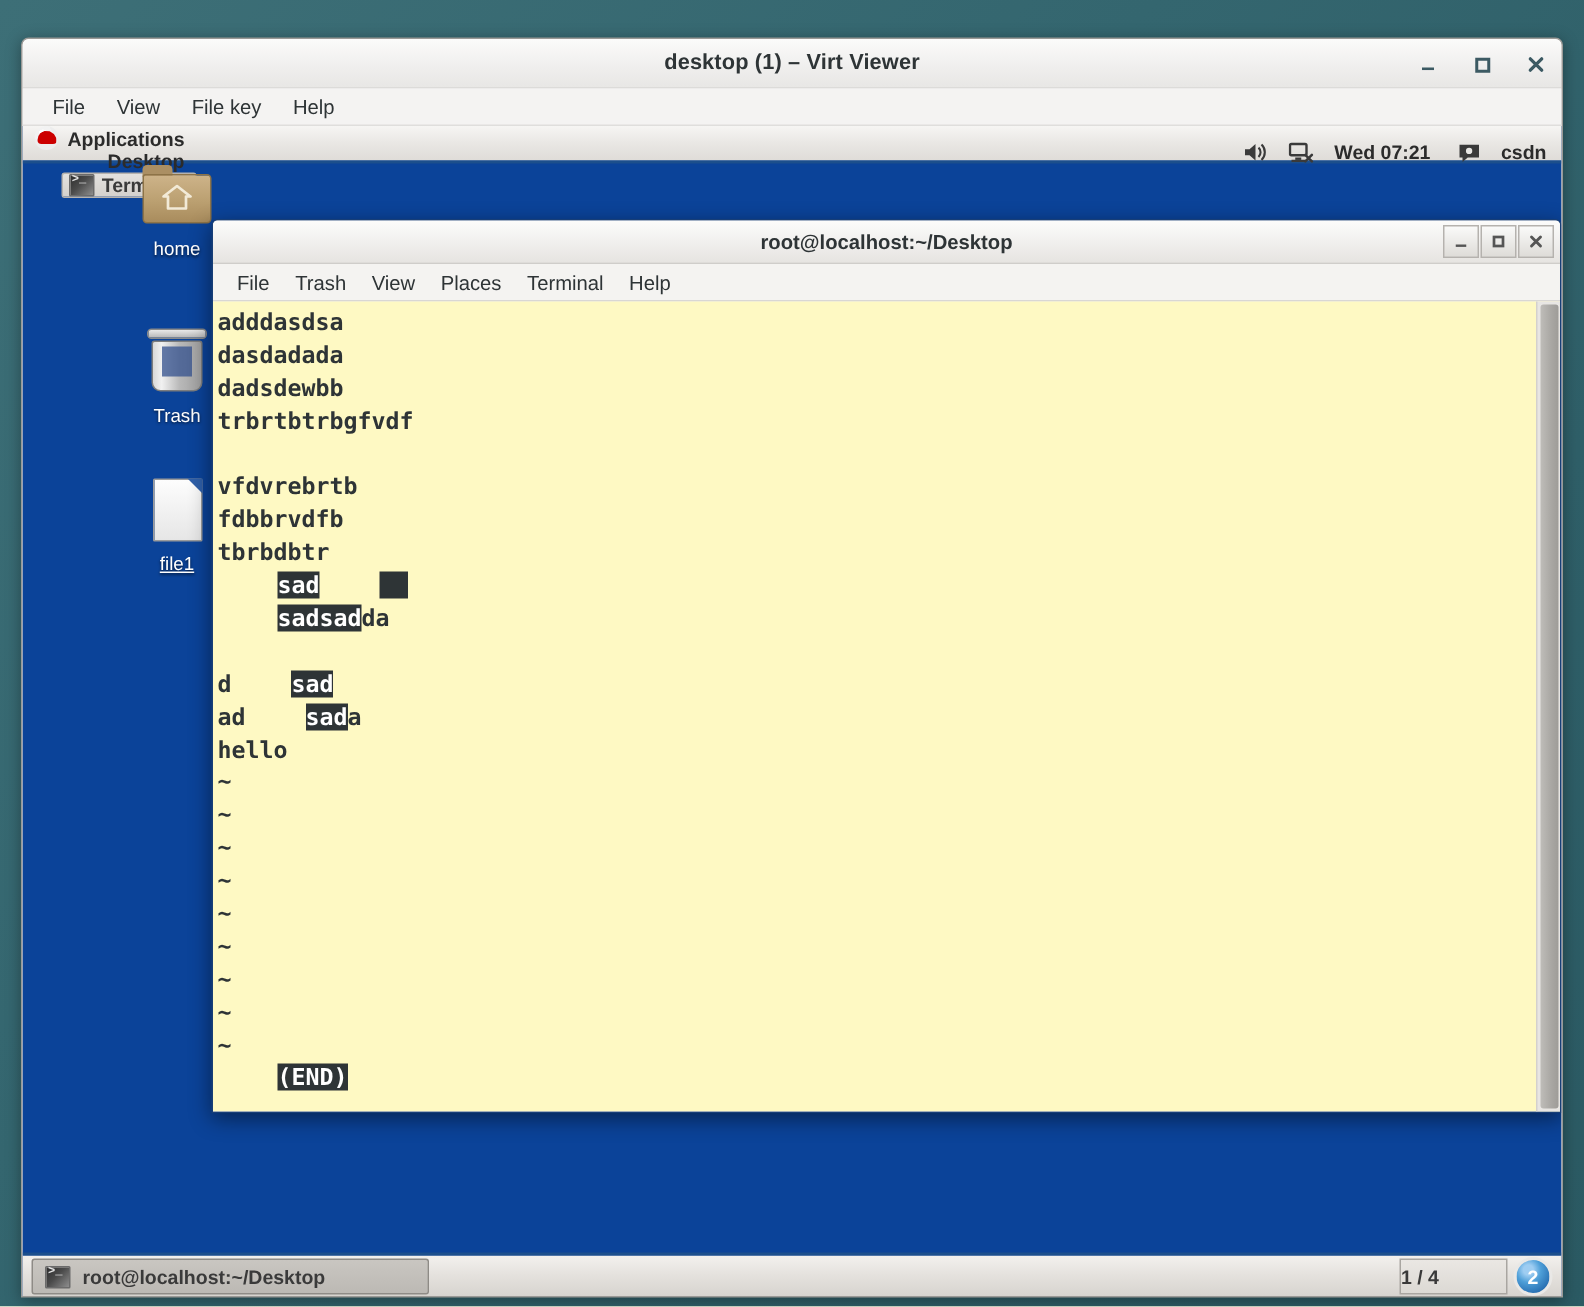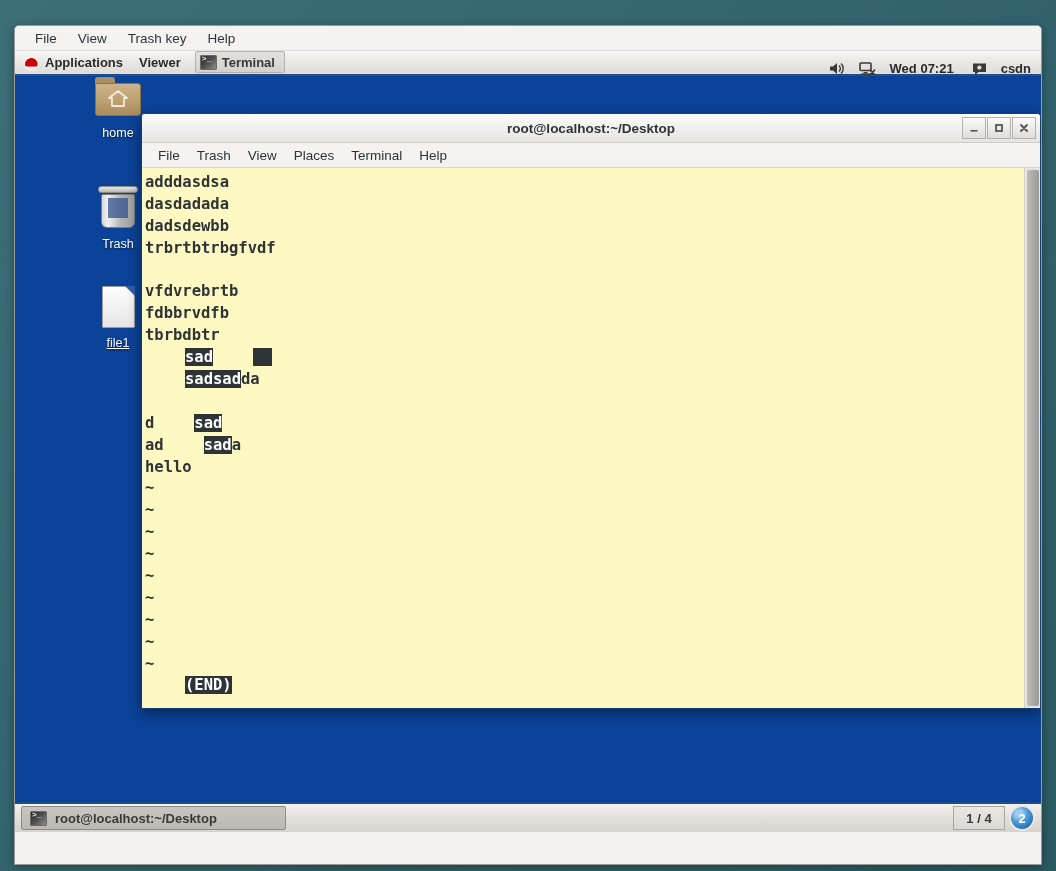--- a/index.html
+++ b/index.html
@@ -103,21 +103,21 @@
   .panel-item {
     display: flex;
     align-items: center;
     gap: 6px;
     padding: 0 8px;
     height: 23px;
     font-weight: bold;
     font-size: 13px;
     cursor: default;
   }
-  #panel-left { display: flex; align-items: flex-start; height: 100%; }
+  #panel-left { display: flex; align-items: flex-end; height: 100%; flex-direction: column; }
   #panel-right {
     position: absolute;
     right: 4px; top: 0;
     height: 25px;
     display: flex;
     align-items: flex-end;
     gap: 14px;
     padding-right: 6px;
     font-size: 13px;
     font-weight: bold;
@@ -381,22 +381,21 @@
   }
   #bottom-right {
     margin-left: auto;
     display: flex;
     align-items: center;
     gap: 4px;
   }
   #workspace-switcher {
     display: flex;
     align-items: center;
-    justify-content: center;
-    width: 52px; height: 24px;
+    width: 72px; height: 24px;
     background: linear-gradient(to bottom, #eae7e3, #dcd9d4);
     border: 1px solid #a9a6a1;
     font-size: 13px;
     font-weight: bold;
     color: #3a3a3a;
     cursor: pointer;
   }
   #show-desktop {
     width: 26px; height: 26px;
     border-radius: 50%;
@@ -426,38 +425,58 @@
     white-space: nowrap;
   }
 </style>
 </head>
 <body>
 
 <div id="root">
 
   <div id="virt-window">
 
+    <div id="virt-titlebar">
+      <div id="virt-title">desktop (1) – Virt Viewer</div>
+      <div class="virt-btns">
+        <div class="virt-btn">
+          <svg width="14" height="14" viewBox="0 0 14 14">
+              <rect x="3" y="9" width="8" height="1.7" fill="#3c5a63"></rect>
+            </svg>
+        </div>
+        <div class="virt-btn">
+          <svg width="14" height="14" viewBox="0 0 14 14">
+              <rect x="3.5" y="3.5" width="8" height="8" fill="none" stroke="#3c5a63" stroke-width="2"></rect>
+            </svg>
+        </div>
+        <div class="virt-btn">
+          <svg width="14" height="14" viewBox="0 0 14 14">
+              <path d="M3.2 3.2 L10.8 10.8 M10.8 3.2 L3.2 10.8" stroke="#3c5a63" stroke-width="2.2" stroke-linecap="round"></path>
+            </svg>
+        </div>
+      </div>
+    </div>
 
     <div id="virt-menubar">
       <span class="mi">File</span>
       <span class="mi">View</span>
-      <span class="mi">Trash key</span>
+      <span class="mi">File key</span>
       <span class="mi">Help</span>
     </div>
 
     <div id="guest">
 
       <div id="gnome-panel">
         <div id="panel-left">
           <div class="panel-item">
             <span class="rh-logo"></span>
             <span>Applications</span>
           </div>
           <div class="panel-item">
-            <span>Viewer</span>
+            <span>Desktop</span>
           </div>
           <div id="panel-task">
             <span class="term-icon"></span>
             <span>Terminal</span>
           </div>
         </div>
 
         <div id="panel-right">
           <span class="tray-ico">
             <svg width="17" height="15" viewBox="0 0 17 15">

